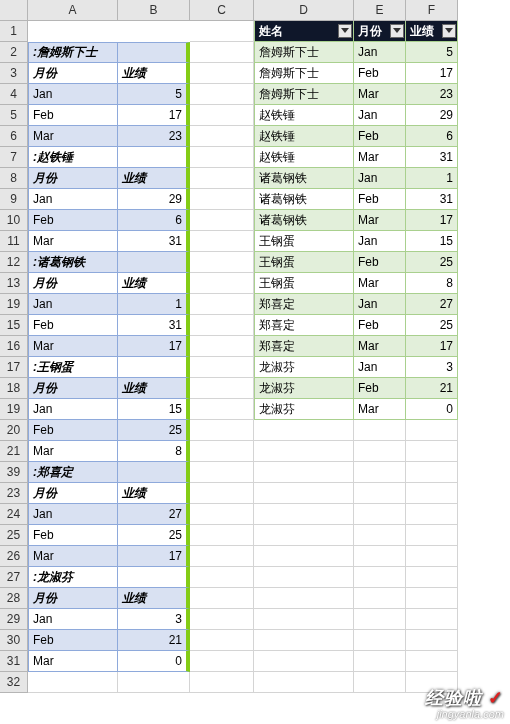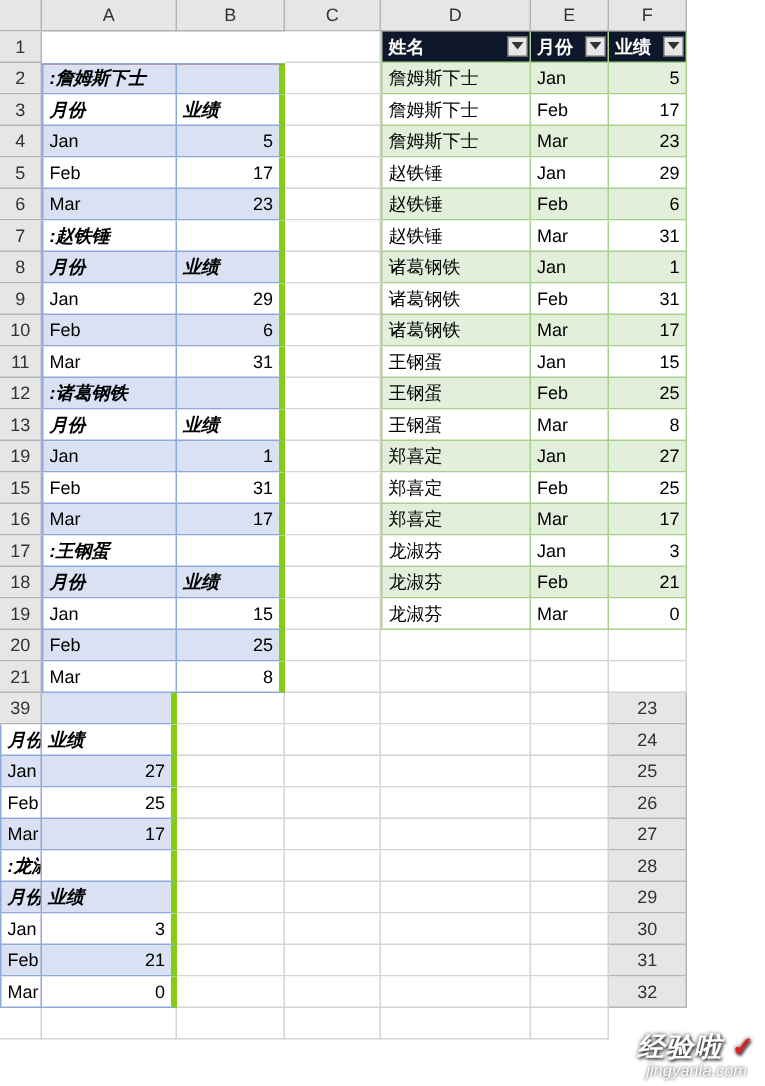--- a/index.html
+++ b/index.html
@@ -106,21 +106,21 @@
     border: 1px solid #666;
     display: flex;
     align-items: center;
     justify-content: center;
   }
   .filter-btn svg { display: block; }
   .watermark {
     position: absolute;
     right: 6px;
     bottom: 4px;
-    text-align: center;
+    text-align: right;
     pointer-events: none;
   }
   .wm-top {
     font-size: 18px;
     font-weight: bold;
     color: #fff;
     text-shadow: 0 0 3px rgba(0,0,0,0.8), 1px 1px 2px rgba(0,0,0,0.6);
     font-style: italic;
     letter-spacing: 1px;
   }
@@ -305,20 +305,21 @@
     <div class="cell"></div>
     <div class="cell"></div>
     <div class="rowhdr">21</div>
     <div class="cell t1-border">Mar</div>
     <div class="cell t1-border-r num">8</div>
     <div class="cell"></div>
     <div class="cell"></div>
     <div class="cell"></div>
     <div class="cell"></div>
     <div class="rowhdr">39</div>
+    <div class="cell t1-border t1-band bold">:郑喜定</div>
     <div class="cell t1-border-r t1-band"></div>
     <div class="cell"></div>
     <div class="cell"></div>
     <div class="cell"></div>
     <div class="cell"></div>
     <div class="rowhdr">23</div>
     <div class="cell t1-border bold">月份</div>
     <div class="cell t1-border-r bold">业绩</div>
     <div class="cell"></div>
     <div class="cell"></div>

